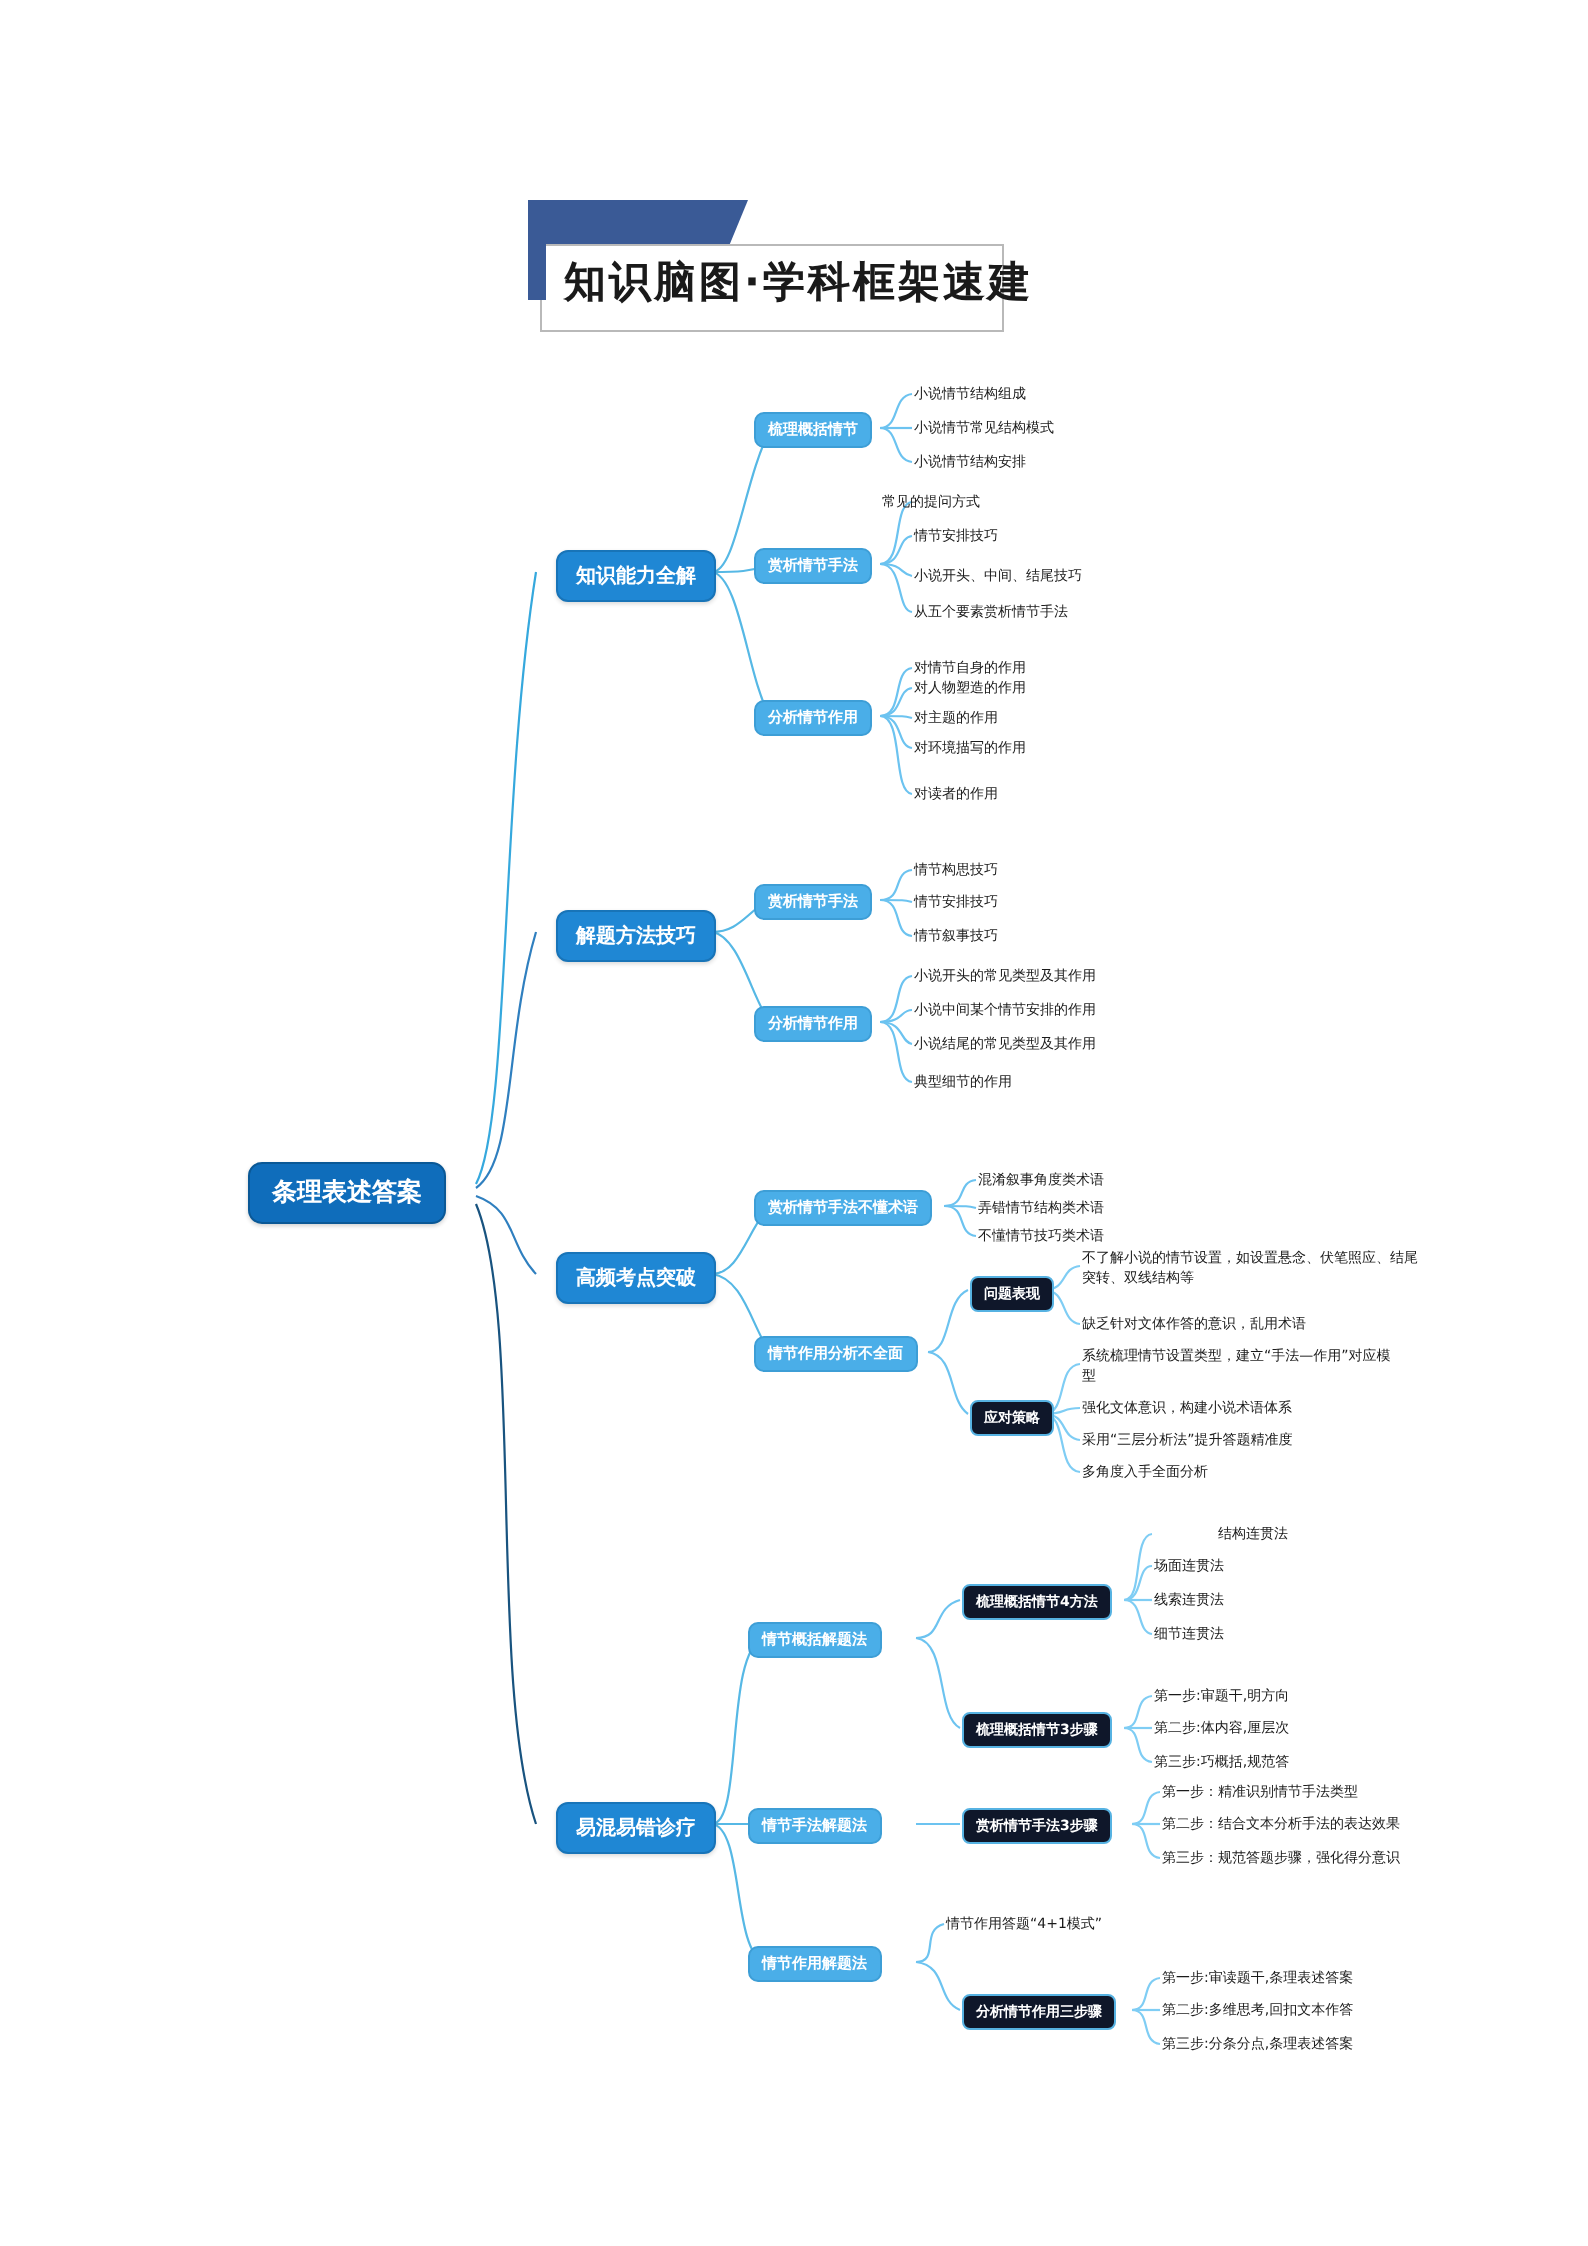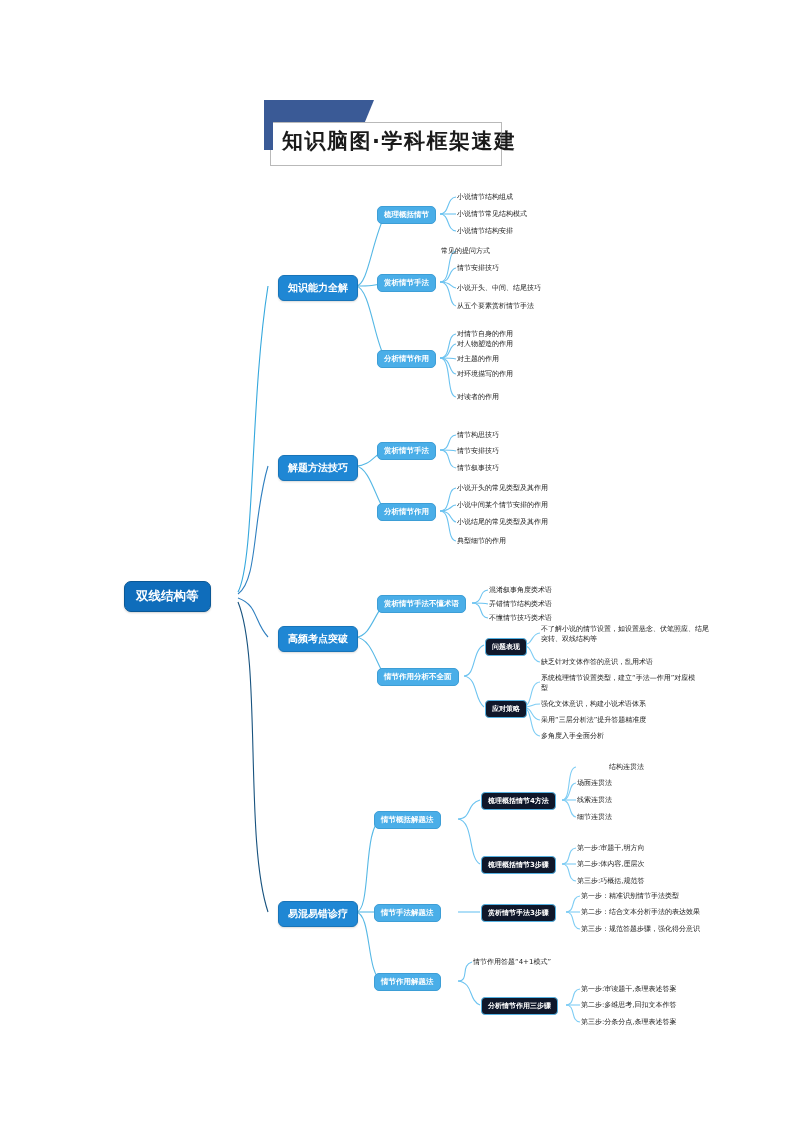--- a/index.html
+++ b/index.html
@@ -187,21 +187,21 @@
 
       <path d="M458,981 C470,981 460,965 472,962" stroke="#6cc3f0"></path>
       <path d="M458,981 C474,983 468,1000 480,1005" stroke="#6cc3f0"></path>
 
       <path d="M566,1005 C576,1005 570,990 580,989" stroke="#7fcdf4"></path>
       <path d="M566,1005 C576,1005 574,1005 580,1005" stroke="#7fcdf4"></path>
       <path d="M566,1005 C576,1005 570,1021 580,1022" stroke="#7fcdf4"></path>
     </g>
   </svg>
 
-  <div class="node n-root" style="left:124px; top:581px;">双线结构等</div>
+  <div class="node n-root" style="left:124px; top:581px;">条理表述答案</div>
 
   <div class="node n-l1" style="left:278px; top:275px;">知识能力全解</div>
 
   <div class="node n-l2" style="left:377px; top:206px;">梳理概括情节</div>
   <div class="node n-leaf" style="left:457px; top:192px;">小说情节结构组成</div>
   <div class="node n-leaf" style="left:457px; top:209px;">小说情节常见结构模式</div>
   <div class="node n-leaf" style="left:457px; top:226px;">小说情节结构安排</div>
 
   <div class="node n-l2" style="left:377px; top:274px;">赏析情节手法</div>
   <div class="node n-leaf" style="left:441px; top:246px;text-align:center;">常见的提问方式</div>

